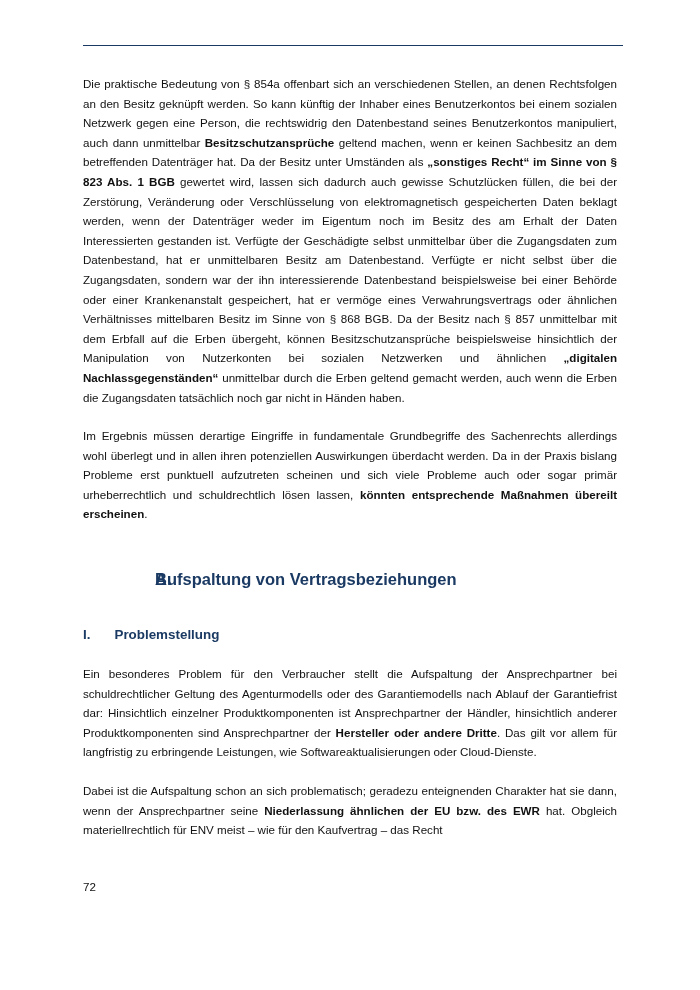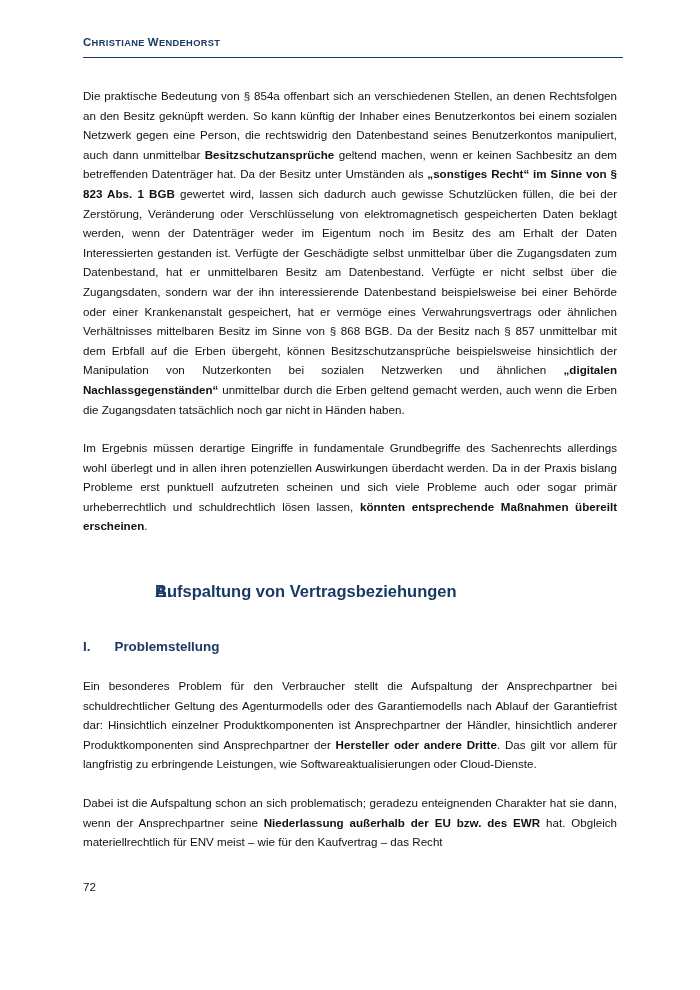--- a/index.html
+++ b/index.html
@@ -94,21 +94,20 @@
     color: #111111;
   }
 </style>
 </head>
 <body>
 
 <div class="page">
 
   <div class="content">
 
-    <div class="runhead"><span class="small-caps-first">C</span>HRISTIANE <span class="small-caps-first">W</span>ENDEHORST</div>
     <div class="rule"></div>
 
     <div class="gap-lg"></div>
 
     <p class="body"><span>Die praktische Bedeutung von § 854a offenbart sich an verschiedenen Stellen, an denen Rechtsfolgen an den Besitz geknüpft werden. So kann künftig der Inhaber eines Benutzerkontos bei einem sozialen Netzwerk gegen eine Person, die rechtswidrig den Datenbestand seines Benutzerkontos manipuliert, auch dann unmittelbar </span><b>Besitzschutzansprüche</b><span> geltend machen, wenn er keinen Sachbesitz an dem betreffenden Datenträger hat. Da der Besitz unter Umständen als </span><b>„sonstiges Recht“ im Sinne von § 823 Abs. 1 BGB</b><span> gewertet wird, lassen sich dadurch auch gewisse Schutzlücken füllen, die bei der Zerstörung, Veränderung oder Verschlüsselung von elektromagnetisch gespeicherten Daten beklagt werden, wenn der Datenträger weder im Eigentum noch im Besitz des am Erhalt der Daten Interessierten gestanden ist. Verfügte der Geschädigte selbst unmittelbar über die Zugangsdaten zum Datenbestand, hat er unmittelbaren Besitz am Datenbestand. Verfügte er nicht selbst über die Zugangsdaten, sondern war der ihn interessierende Datenbestand beispielsweise bei einer Behörde oder einer Krankenanstalt gespeichert, hat er vermöge eines Verwahrungsvertrags oder ähnlichen Verhältnisses mittelbaren Besitz im Sinne von § 868 BGB. Da der Besitz nach § 857 unmittelbar mit dem Erbfall auf die Erben übergeht, können Besitzschutzansprüche beispielsweise hinsichtlich der Manipulation von Nutzerkonten bei sozialen Netzwerken und ähnlichen </span><b>„digitalen Nachlassgegenständen“</b><span> unmittelbar durch die Erben geltend gemacht werden, auch wenn die Erben die Zugangsdaten tatsächlich noch gar nicht in Händen haben.</span></p>
 
     <div class="gap-md"></div>
 
     <p class="body"><span>Im Ergebnis müssen derartige Eingriffe in fundamentale Grundbegriffe des Sachenrechts allerdings wohl überlegt und in allen ihren potenziellen Auswirkungen überdacht werden. Da in der Praxis bislang Probleme erst punktuell aufzutreten scheinen und sich viele Probleme auch oder sogar primär urheberrechtlich und schuldrechtlich lösen lassen, </span><b>könnten entsprechende Maßnahmen übereilt erscheinen</b><span>.</span></p>
 
@@ -119,19 +118,19 @@
     <div style="height:38px"></div>
 
     <h3 class="subsection"><span class="num">I.</span><span>Problemstellung</span></h3>
 
     <div style="height:22px"></div>
 
     <p class="body"><span>Ein besonderes Problem für den Verbraucher stellt die Aufspaltung der Ansprechpartner bei schuldrechtlicher Geltung des Agenturmodells oder des Garantiemodells nach Ablauf der Garantiefrist dar: Hinsichtlich einzelner Produktkomponenten ist Ansprechpartner der Händler, hinsichtlich anderer Produktkomponenten sind Ansprechpartner der </span><b>Hersteller oder andere Dritte</b><span>. Das gilt vor allem für langfristig zu erbringende Leistungen, wie Softwareaktualisierungen oder Cloud-Dienste.</span></p>
 
     <div class="gap-md"></div>
 
-    <p class="body"><span>Dabei ist die Aufspaltung schon an sich problematisch; geradezu enteignenden Charakter hat sie dann, wenn der Ansprechpartner seine </span><b>Niederlassung außerhalb der EU bzw. des EWR</b><span> hat. Obgleich materiellrechtlich für ENV meist – wie für den Kaufvertrag – das Recht</span></p>
+    <p class="body"><span>Dabei ist die Aufspaltung schon an sich problematisch; geradezu enteignenden Charakter hat sie dann, wenn der Ansprechpartner seine </span><b>Niederlassung ähnlichen der EU bzw. des EWR</b><span> hat. Obgleich materiellrechtlich für ENV meist – wie für den Kaufvertrag – das Recht</span></p>
 
   </div>
 
   <div class="pagenum">72</div>
 
 </div>
 
 </body></html>

